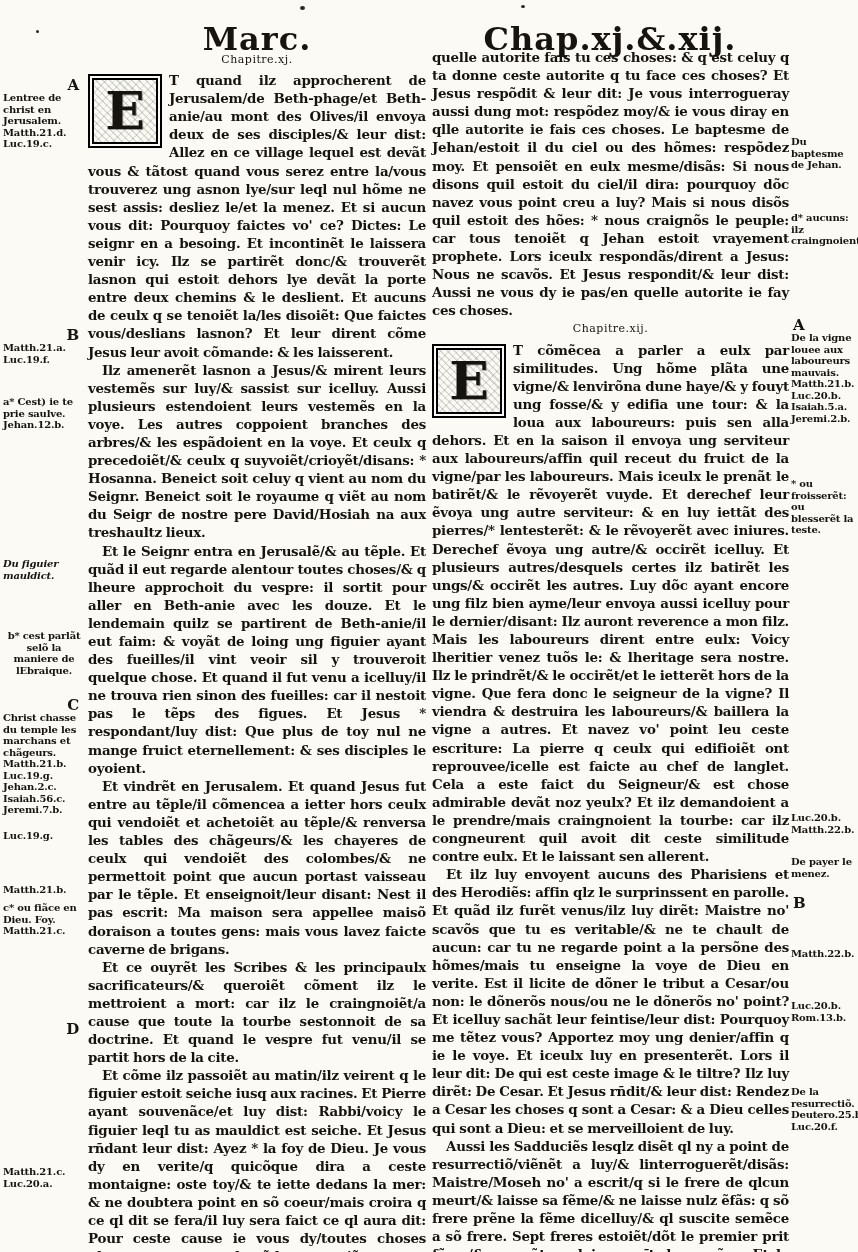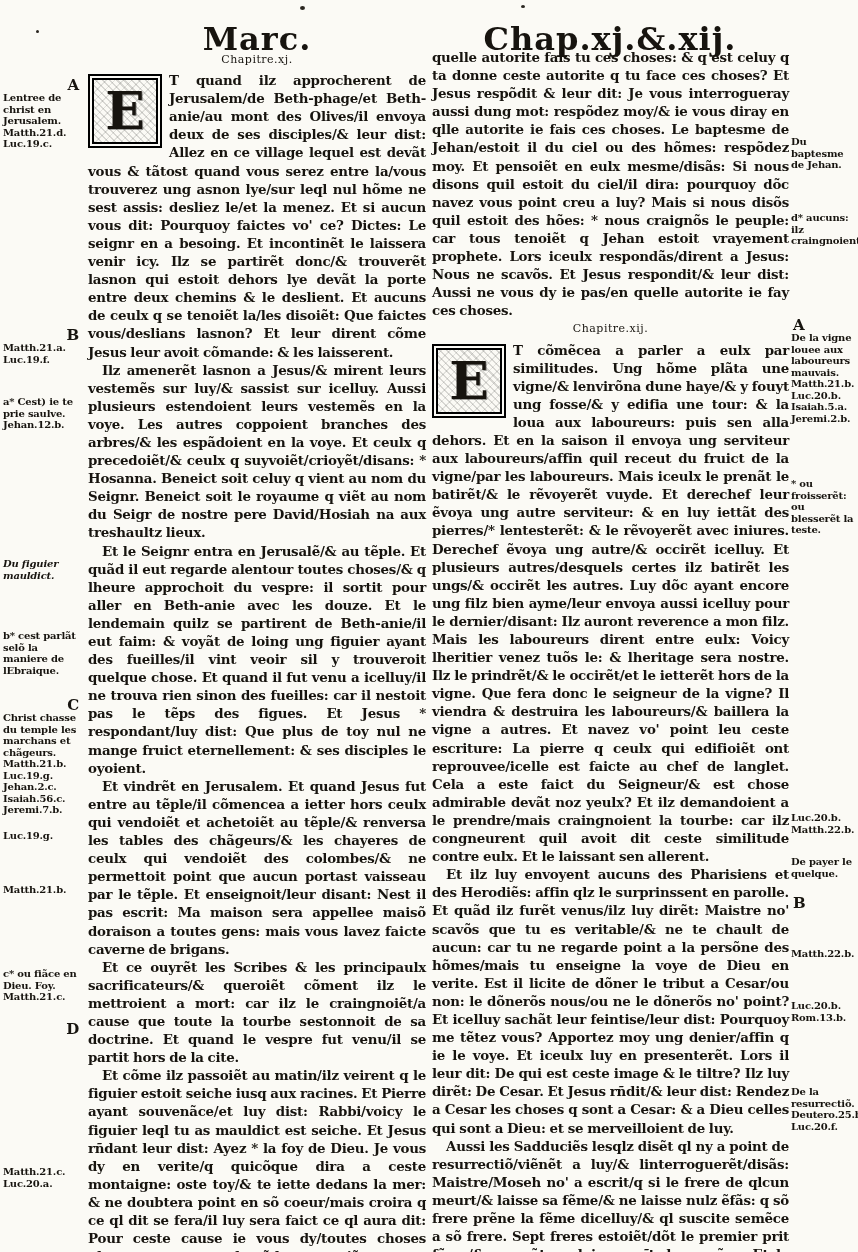--- a/index.html
+++ b/index.html
@@ -80,35 +80,35 @@
     <p class="para"><span>Et ilz luy envoyent aucuns des Pharisiens et des Herodiẽs: affin qlz le surprinssent en parolle. Et quãd ilz furẽt venus/ilz luy dirẽt: Maistre no' scavõs que tu es veritable/&amp; ne te chault de aucun: car tu ne regarde point a la persõne des hõmes/mais tu enseigne la voye de Dieu en verite. Est il licite de dõner le tribut a Cesar/ou non: le dõnerõs nous/ou ne le dõnerõs no' point? Et icelluy sachãt leur feintise/leur dist: Pourquoy me tẽtez vous? Apportez moy ung denier/affin q ie le voye. Et iceulx luy en presenterẽt. Lors il leur dit: De qui est ceste image &amp; le tiltre? Ilz luy dirẽt: De Cesar. Et Jesus rñdit/&amp; leur dist: Rendez a Cesar les choses q sont a Cesar: &amp; a Dieu celles qui sont a Dieu: et se merveilloient de luy.</span></p>
     <p class="para"><span>Aussi les Sadduciẽs lesqlz disẽt ql ny a point de resurrectiõ/viẽnẽt a luy/&amp; linterroguerẽt/disãs: Maistre/Moseh no' a escrit/q si le frere de qlcun meurt/&amp; laisse sa fẽme/&amp; ne laisse nulz ẽfãs: q sõ frere prẽne la fẽme dicelluy/&amp; ql suscite semẽce a sõ frere. Sept freres estoiẽt/dõt le premier prit fẽme/&amp; mourãt ne laissa poĩt de semẽce. Et le secõd la prit/&amp; mourut/&amp; ne laissa poĩt de semẽce. Et le tiers sẽblablemẽt. Les sept freres la prindrẽt/&amp; ne laisserẽt</span></p>
 
   </div>
 
   <div class="margin-col" id="left-margin">
       <div class="margin-note" style="top: 78px;"><span class="note-label">A</span><span>Lentree de christ en Jerusalem. Matth.21.d. Luc.19.c.</span></div>
       <div class="margin-note" style="top: 328px;"><span class="note-label">B</span><span>Matth.21.a. Luc.19.f.</span></div>
       <div class="margin-note" style="top: 396px;"><span>a* Cest) ie te prie saulve. Jehan.12.b.</span></div>
       <div class="margin-note" style="top: 558px; font-style: italic;"><span>Du figuier mauldict.</span></div>
-      <div class="margin-note" style="top: 630px;"><span>b* cest parlãt selõ la maniere de lEbraique.</span></div>
+      <div class="margin-note" style="top: 630px; text-align: center;"><span>b* cest parlãt selõ la maniere de lEbraique.</span></div>
       <div class="margin-note" style="top: 698px;"><span class="note-label">C</span><span>Christ chasse du temple les marchans et chãgeurs. Matth.21.b. Luc.19.g. Jehan.2.c. Isaiah.56.c. Jeremi.7.b.</span></div>
       <div class="margin-note" style="top: 830px;"><span>Luc.19.g.</span></div>
       <div class="margin-note" style="top: 884px;"><span>Matth.21.b.</span></div>
-      <div class="margin-note" style="top: 968px;"><span>c* ou fiãce en Dieu. Foy. Matth.21.c.</span></div>
+      <div class="margin-note" style="top: 902px;"><span>c* ou fiãce en Dieu. Foy. Matth.21.c.</span></div>
       <div class="margin-note" style="top: 1022px;"><span class="note-label">D</span></div>
       <div class="margin-note" style="top: 1166px;"><span>Matth.21.c. Luc.20.a.</span></div>
     </div>
   <div class="margin-col" id="right-margin">
       <div class="margin-note" style="top: 136px;"><span>Du baptesme de Jehan.</span></div>
       <div class="margin-note" style="top: 212px;"><span>d* aucuns: ilz craingnoient.</span></div>
       <div class="margin-note" style="top: 318px;"><span class="note-label">A</span><span>De la vigne louee aux laboureurs mauvais. Matth.21.b. Luc.20.b. Isaiah.5.a. Jeremi.2.b.</span></div>
       <div class="margin-note" style="top: 478px;"><span>* ou froisserẽt: ou blesserẽt la teste.</span></div>
       <div class="margin-note" style="top: 812px;"><span>Luc.20.b. Matth.22.b.</span></div>
-      <div class="margin-note" style="top: 856px;"><span>De payer le quelque.</span></div>
+      <div class="margin-note" style="top: 856px;"><span>De payer le menez.</span></div>
       <div class="margin-note" style="top: 896px;">
         <span class="note-label">B</span>
       </div>
       <div class="margin-note" style="top: 948px;"><span>Matth.22.b.</span></div>
       <div class="margin-note" style="top: 1000px;"><span>Luc.20.b. Rom.13.b.</span></div>
       <div class="margin-note" style="top: 1086px;"><span>De la resurrectiõ. Deutero.25.b. Luc.20.f.</span></div>
     </div>
 
   <div class="artifact" style="left:300px;top:6px;width:5px;height:4px;"></div>
   <div class="artifact" style="left:521px;top:5px;width:4px;height:3px;"></div>

